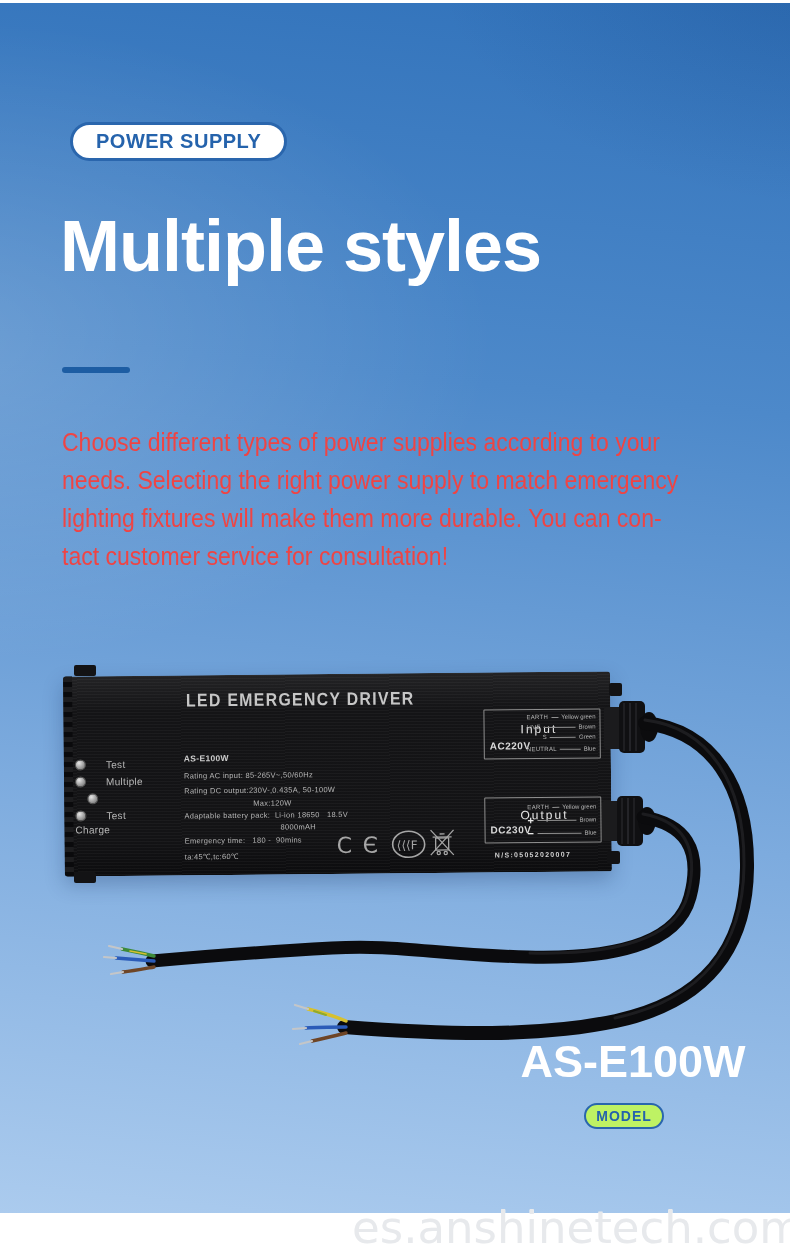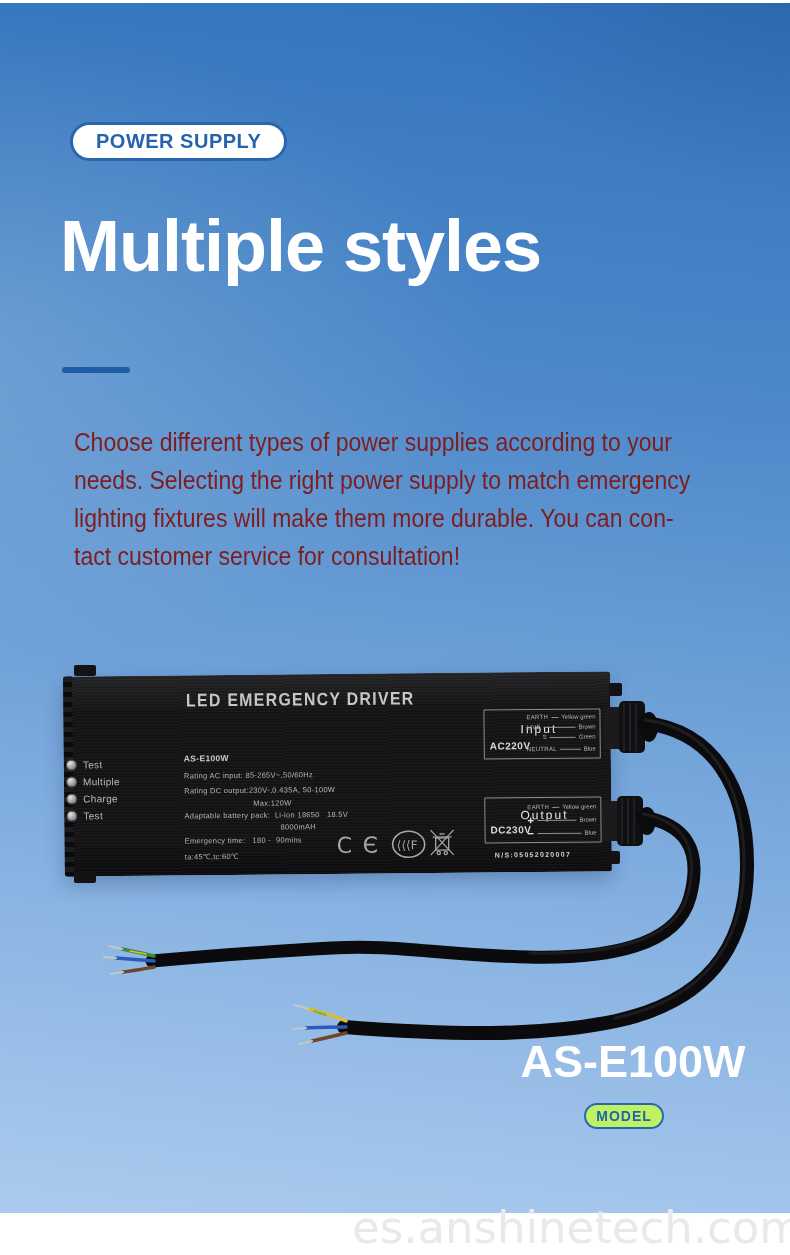--- a/index.html
+++ b/index.html
@@ -26,21 +26,21 @@
     position:absolute;left:70px;top:122px;height:27px;padding:3px 23px 3px 23px;
     background:#ffffff;border:3px solid #2a66ad;border-radius:20px;
     display:flex;align-items:center;justify-content:flex-end;
   }
   .badge span{font-size:20px;font-weight:bold;color:#2563ac;letter-spacing:.5px;}
   .hero-title{
     position:absolute;left:60px;top:198px;margin:0;
     font-size:72px;line-height:96px;font-weight:bold;color:#ffffff;letter-spacing:-1px;
   }
   .underline{position:absolute;left:62px;top:367px;width:68px;height:6px;background:#1d5da3;border-radius:3px;}
-  .desc{position:absolute;left:74px;top:423px;color:#7f1d1d;}
+  .desc{position:absolute;left:62px;top:423px;color:#ef4444;}
   .desc div{
     white-space:nowrap;font-size:25px;line-height:38px;
     transform:scaleX(.92);transform-origin:left center;
   }
   
   .device{
     position:absolute;left:64px;top:674px;width:547px;height:200px;
     background:
       repeating-linear-gradient(180deg, rgba(255,255,255,.035) 0 1px, transparent 1px 3px),
       linear-gradient(180deg,#232325 0%,#141416 18%,#131315 82%,#0c0c0e 100%);
@@ -49,21 +49,21 @@
   }
   .extrusion{
     position:absolute;left:0;top:0;width:9px;height:200px;border-radius:3px 0 0 3px;
     background:repeating-linear-gradient(180deg,#1d1d1f 0 5px,#0a0a0c 5px 10px);
   }
   .dev-title{
     position:absolute;left:72px;top:15px;width:330px;text-align:center;
     font-size:18px;font-weight:bold;color:#c6c6c6;letter-spacing:1.5px;
     transform:scaleX(.88);transform-origin:center;white-space:nowrap;
   }
-  .led-row{position:absolute;left:2px;display:flex;align-items:center;gap:6px;}
+  .led-row{position:absolute;left:11px;display:flex;align-items:center;gap:20px;}
   .led-dot{
     width:9px;height:9px;border-radius:50%;
     background:radial-gradient(circle at 35% 30%,#e6e6e6,#8a8a8a 70%);
     border:1px solid #565656;
   }
   .led-row span{font-size:10px;color:#b8b8b8;letter-spacing:.3px;}
   .spec{position:absolute;left:120px;font-size:7.5px;color:#b5b5b5;letter-spacing:.3px;white-space:pre;}
   .spec.model-line{font-size:8.5px;font-weight:bold;color:#cbcbcb;}
   
   .panel{position:absolute;left:420px;width:115px;border:1px solid #8e8e8e;border-radius:1px;}
@@ -113,21 +113,21 @@
     <div class="dev-title">LED EMERGENCY DRIVER</div>
 
     <div class="led-row" style="top:83px;">
       <span class="led-dot"></span>
       <span>Test</span>
     </div>
     <div class="led-row" style="top:100px;">
       <span class="led-dot"></span>
       <span>Multiple</span>
     </div>
-    <div class="led-row" style="top:117px;">
+    <div class="led-row" style="top:117px;flex-direction:column;">
       <span class="led-dot"></span>
       <span>Charge</span>
     </div>
     <div class="led-row" style="top:134px;">
       <span class="led-dot"></span>
       <span>Test</span>
     </div>
 
     <div class="spec model-line" style="top:78px;">AS-E100W</div>
     <div class="spec" style="top:96px;">Rating AC input: 85-265V~,50/60Hz</div>

